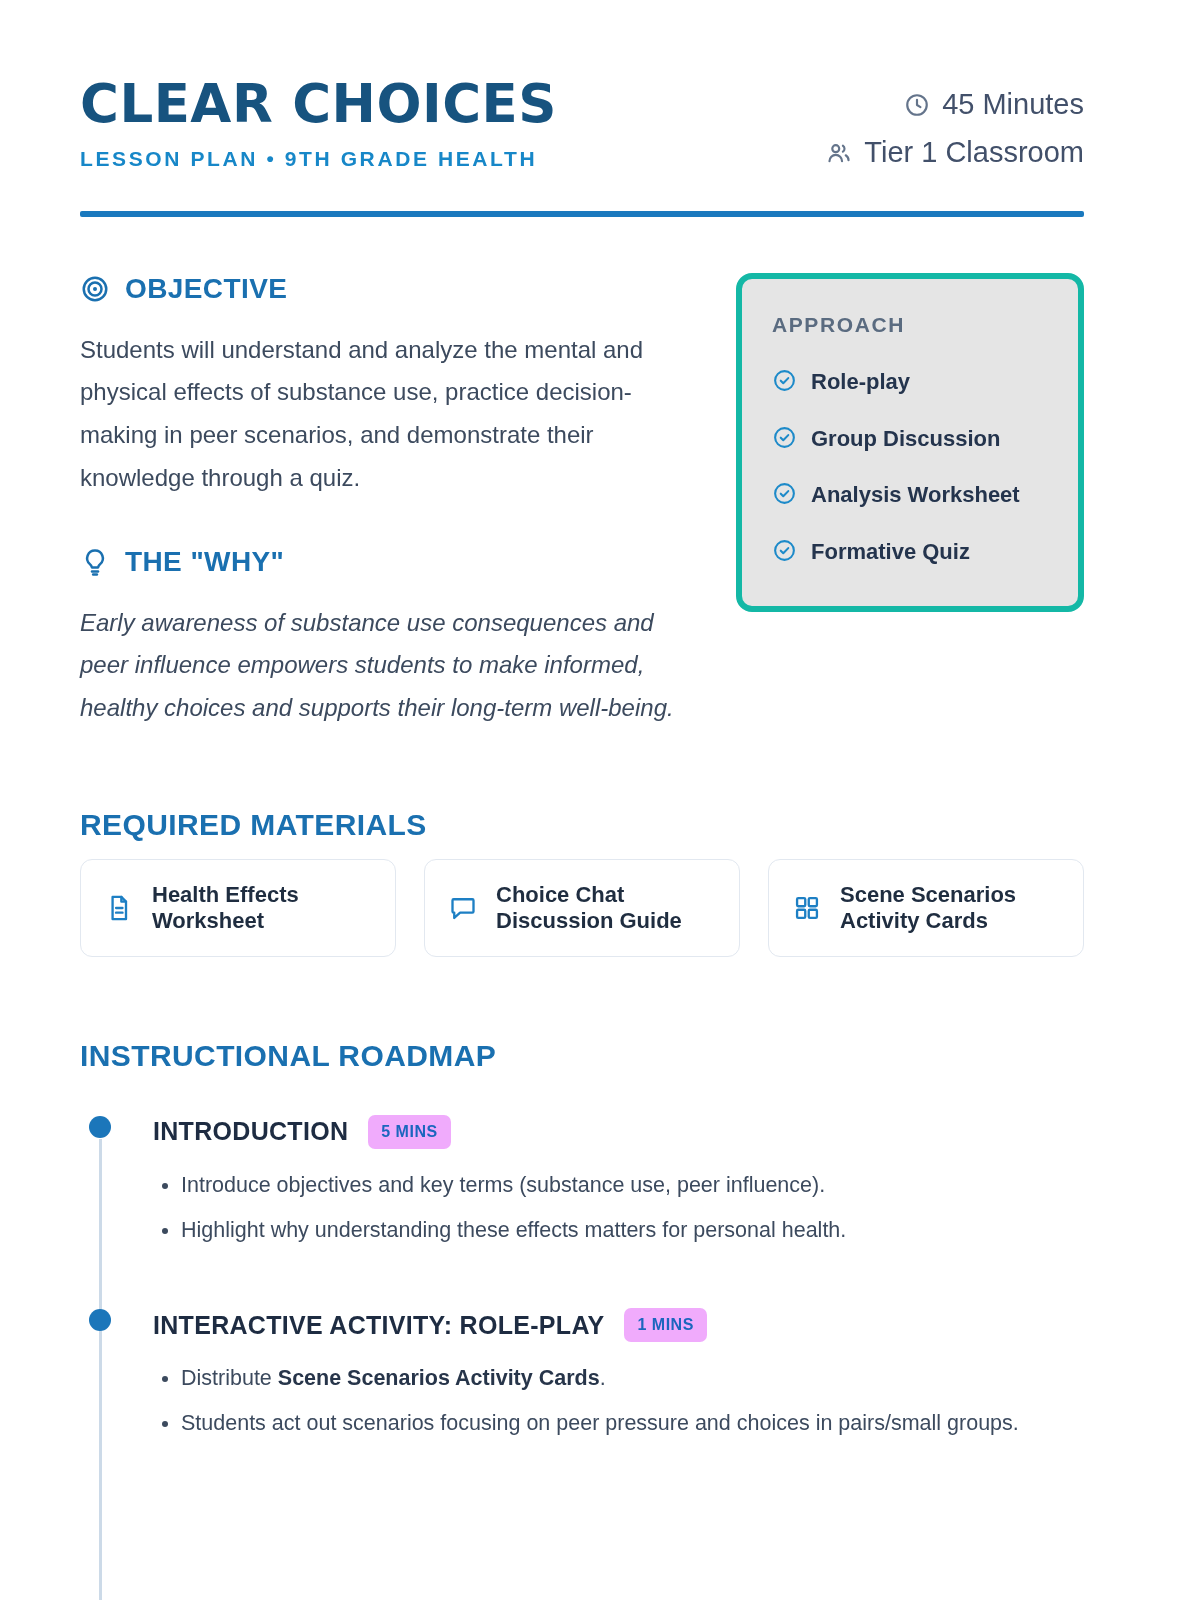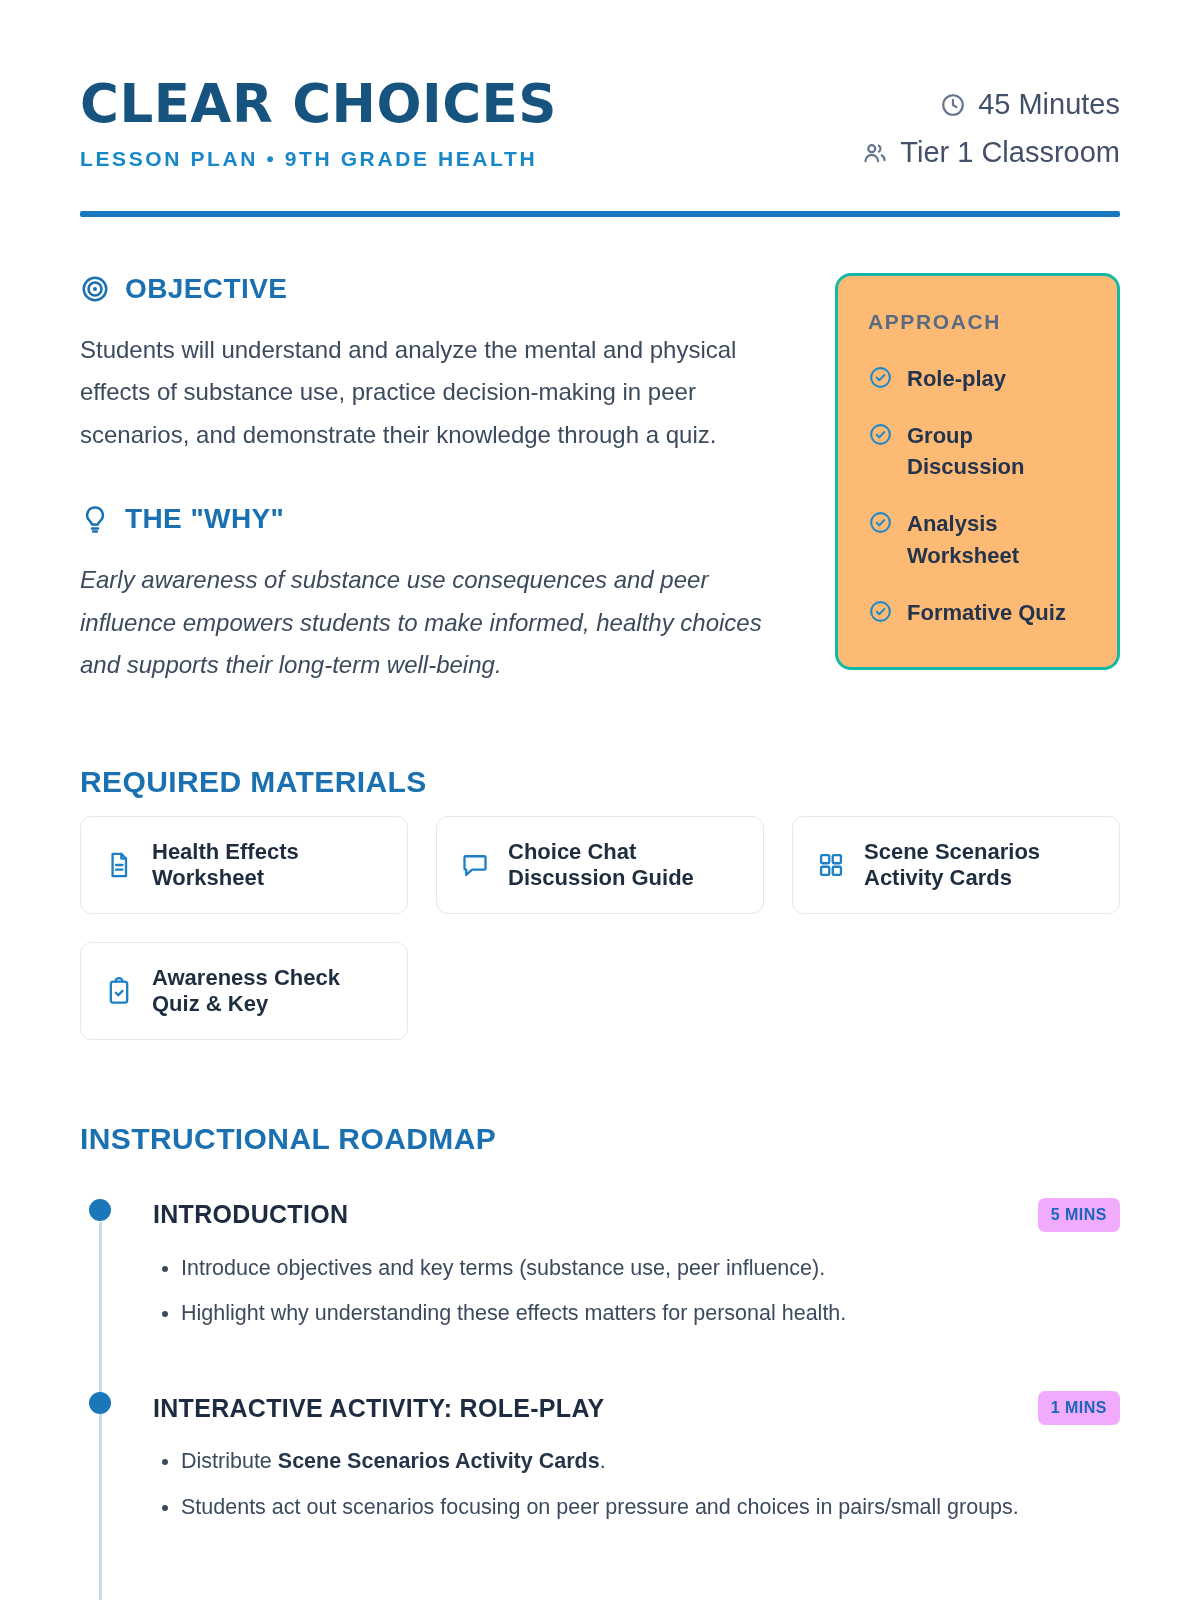--- a/index.html
+++ b/index.html
@@ -1,21 +1,21 @@
 <!DOCTYPE html>
 <html><head>
 <meta charset="utf-8">
 <style>
   * { margin:0; padding:0; box-sizing:border-box; }
   html, body { width:1200px; }
   body {
     height:1600px; overflow:hidden; background:#ffffff;
     font-family:"Liberation Sans", sans-serif; color:#3c4a5e;
   }
-  .page { padding:76px 80px 0 80px; }
+  .page { padding:76px 116px 0 80px; }
 
   
   header { display:flex; justify-content:space-between; align-items:flex-start; }
   .page-title {
     font-family:"DejaVu Sans", sans-serif; font-weight:800;
     font-size:53px; line-height:1.05; color:#17537f; letter-spacing:0.5px;
   }
   .page-subtitle {
     margin-top:15px; font-size:21px; font-weight:700;
     letter-spacing:2.6px; color:#1787c8;
@@ -33,22 +33,22 @@
   .left-col { flex:1; min-width:0; }
   .sec-head { display:flex; align-items:center; gap:15px; }
   .sec-head .icon { width:30px; height:30px; color:#1a70b0; }
   .sec-head h2 { font-size:28px; font-weight:800; letter-spacing:0.4px; color:#1a70b0; }
   .left-col p { margin-top:24px; font-size:24px; line-height:1.78; color:#3c4a5e; }
   .why-section { margin-top:46px; }
   .why-section p { font-style:italic; }
 
   
   .approach-card {
-    width:285px; flex-shrink:0; background:#fdba74;
-    border:3px solid #14b8a6; border-radius:16px; padding:34px 30px 38px 30px;
+    width:348px; flex-shrink:0; background:#e5e5e5;
+    border:6px solid #14b8a6; border-radius:16px; padding:34px 30px 38px 30px;
   }
   .approach-card h3 { font-size:21px; font-weight:800; letter-spacing:1.6px; color:#5a6b80; }
   .approach-list { list-style:none; margin-top:29px; display:flex; flex-direction:column; gap:25px; }
   .approach-item { display:flex; gap:14px; align-items:flex-start; }
   .approach-item .icon { width:25px; height:25px; color:#1d8ac9; margin-top:2px; }
   .approach-label { font-size:22px; font-weight:700; color:#24344d; line-height:1.45; }
 
   
   .materials { margin-top:78px; }
   .blue-heading { font-size:30px; font-weight:800; letter-spacing:0.4px; color:#1a70b0; }
@@ -66,21 +66,21 @@
   .timeline::before {
     content:""; position:absolute; left:19px; top:24px;
     width:3px; height:1200px; background:#ccdae8;
   }
   .step { position:relative; padding-left:73px; }
   .step + .step { margin-top:62px; }
   .step-dot {
     position:absolute; left:9px; top:1px; width:22px; height:22px;
     border-radius:50%; background:#1b76ba;
   }
-  .step-head { display:flex; align-items:center; justify-content:space-between; gap:20px; }
+  .step-head { display:flex; align-items:center; gap:20px; }
   .step-title { font-size:25px; font-weight:800; letter-spacing:0.3px; color:#1e2c42; }
   .badge {
     background:#f0abfc; color:#1b66be; font-size:16px; font-weight:800;
     letter-spacing:0.5px; padding:8px 13px; border-radius:7px; white-space:nowrap;
   }
   .step ul { margin-top:20px; padding-left:28px; display:flex; flex-direction:column; gap:13px; }
   .step li { font-size:21.5px; line-height:1.5; color:#3c4a5e; }
   .step li strong { color:#27354a; }
 </style>
 </head>
@@ -220,30 +220,20 @@
         <div class="material-card">
           <span class="icon">
             <svg viewBox="0 0 24 24" fill="none" stroke="currentColor" stroke-width="2" stroke-linejoin="round">
               <rect x="3.5" y="3.5" width="7" height="7" rx="1"></rect>
               <rect x="13.5" y="3.5" width="7" height="7" rx="1"></rect>
               <rect x="3.5" y="13.5" width="7" height="7" rx="1"></rect>
               <rect x="13.5" y="13.5" width="7" height="7" rx="1"></rect>
             </svg>
           </span>
           <span class="material-label">Scene Scenarios Activity Cards</span>
-        </div>
-        <div class="material-card">
-          <span class="icon">
-            <svg viewBox="0 0 24 24" fill="none" stroke="currentColor" stroke-width="2" stroke-linecap="round" stroke-linejoin="round">
-              <rect x="5" y="4" width="14" height="18" rx="2"></rect>
-              <path d="M9 4a3 3 0 0 1 6 0"></path>
-              <path d="M9.3 13.5l2.1 2.1 3.6-3.7"></path>
-            </svg>
-          </span>
-          <span class="material-label">Awareness Check Quiz &amp; Key</span>
         </div>
       </div>
   </section>
 
   <section class="roadmap">
     <h2 class="blue-heading">INSTRUCTIONAL ROADMAP</h2>
     <div class="timeline" id="timeline">
         <div class="step">
           <span class="step-dot"></span>
           <div class="step-head">

